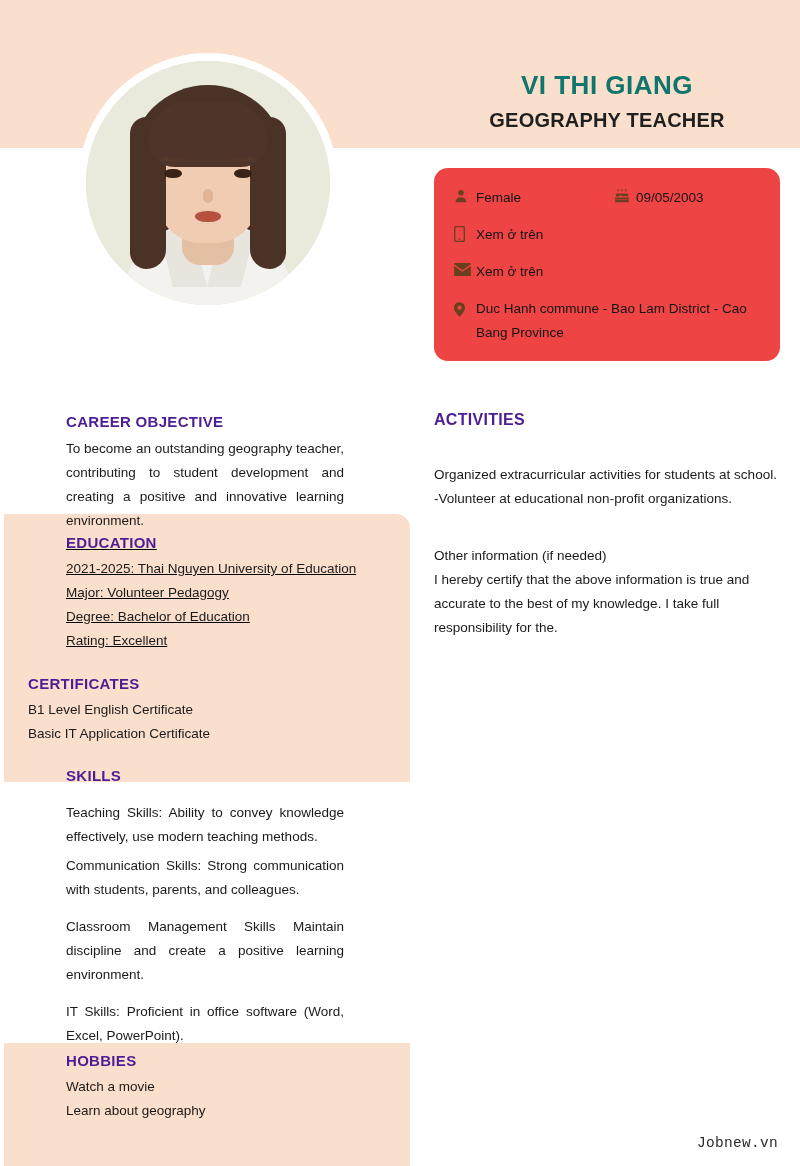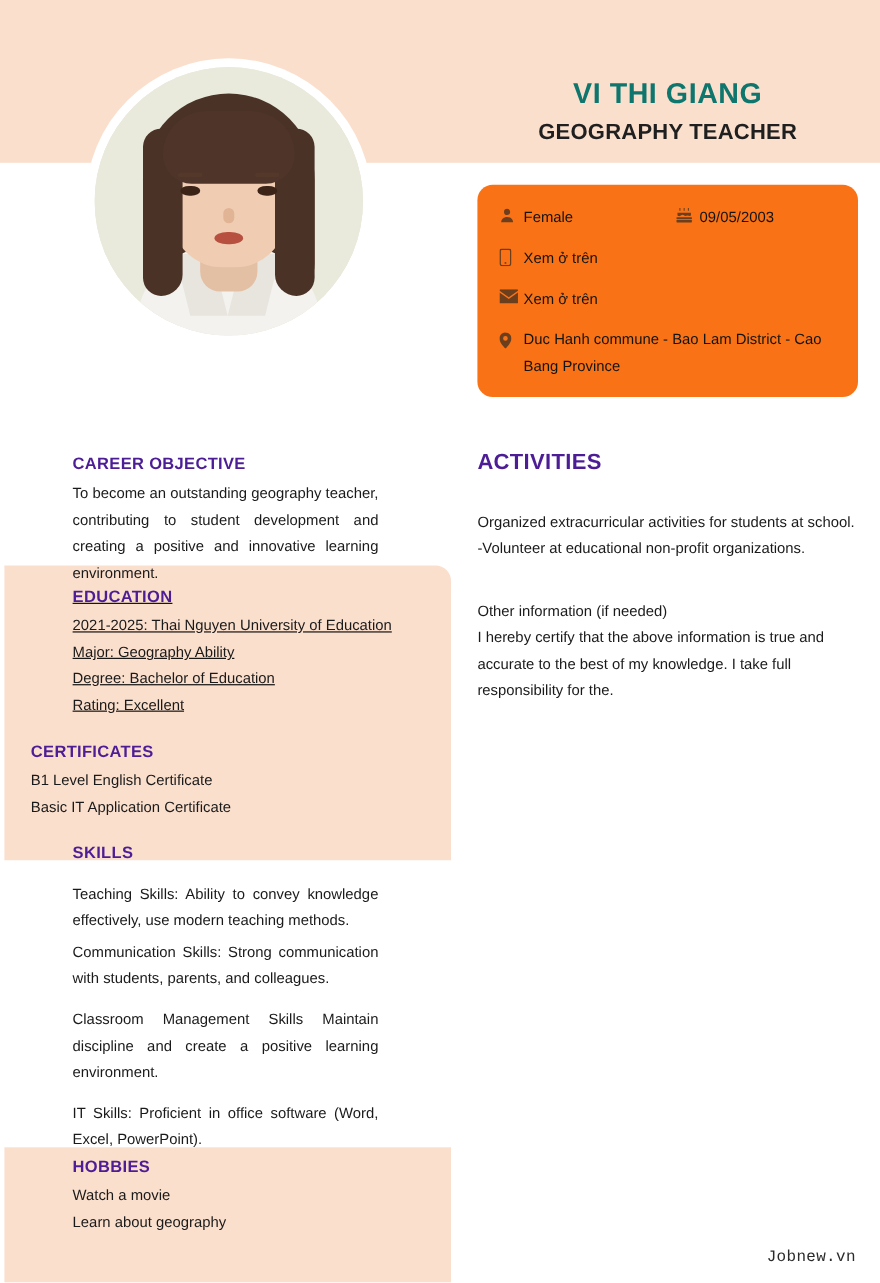--- a/index.html
+++ b/index.html
@@ -120,21 +120,21 @@
     line-height: 26px;
     letter-spacing: 0.2px;
   }
 
   
   #contact-card {
     position: absolute;
     left: 434px; top: 168px;
     width: 346px;
     min-height: 191px;
-    background: #f97316;
+    background: #ef4444;
     border-radius: 14px;
     padding: 18px 20px 16px 20px;
     z-index: 4;
   }
   .contact-row {
     display: flex;
     align-items: flex-start;
     margin-bottom: 13px;
     font-size: 13.5px;
     color: #141414;
@@ -189,21 +189,21 @@
     z-index: 2;
   }
 
   .sec-title {
     font-size: 15px;
     font-weight: bold;
     color: #4c1d95;
     letter-spacing: 0.3px;
     line-height: 20px;
   }
-  .sec-title.right-title { font-size: 20px; }
+  .sec-title.right-title { font-size: 16px; }
 
   .body-text {
     font-size: 13.5px;
     color: #1a1a1a;
     line-height: 24px;
   }
   .justify { text-align: justify; }
   .para { margin-top: 5px; }
   .para + .para { margin-top: 13px; }
 
@@ -320,21 +320,21 @@
 
     <div class="lsection" style="position:absolute; top:412px; width:410px;">
       <div class="sec-title">CAREER OBJECTIVE</div>
       <div class="body-text justify para">To become an outstanding geography teacher, contributing to student development and creating a positive and innovative learning environment.</div>
     </div>
 
     <div class="lsection" style="position:absolute; top:533px; width:442px;text-decoration:underline;">
       <div class="sec-title">EDUCATION</div>
       <div style="margin-top:4px">
         <div class="line">2021-2025: Thai Nguyen University of Education</div>
-        <div class="line">Major: Geography Ability</div>
+        <div class="line">Major: Volunteer Pedagogy</div>
         <div class="line">Degree: Bachelor of Education</div>
         <div class="line">Rating: Excellent</div>
       </div>
     </div>
 
     <div class="lsection" style="position:absolute; top:674px; width:410px;padding-left:28px;">
       <div class="sec-title">CERTIFICATES</div>
       <div style="margin-top:4px">
         <div class="line">B1 Level English Certificate</div>
         <div class="line">Basic IT Application Certificate</div>

